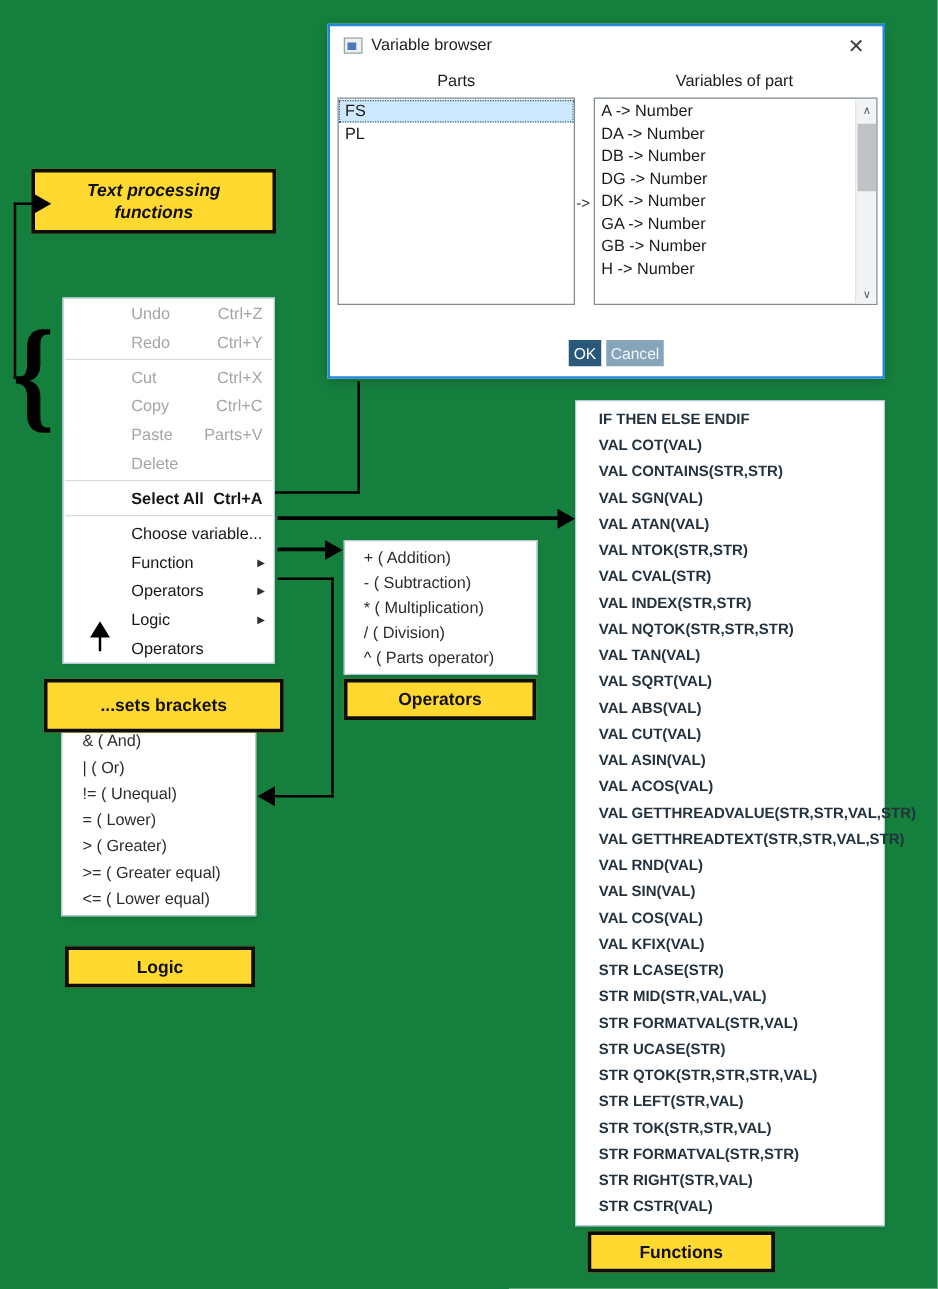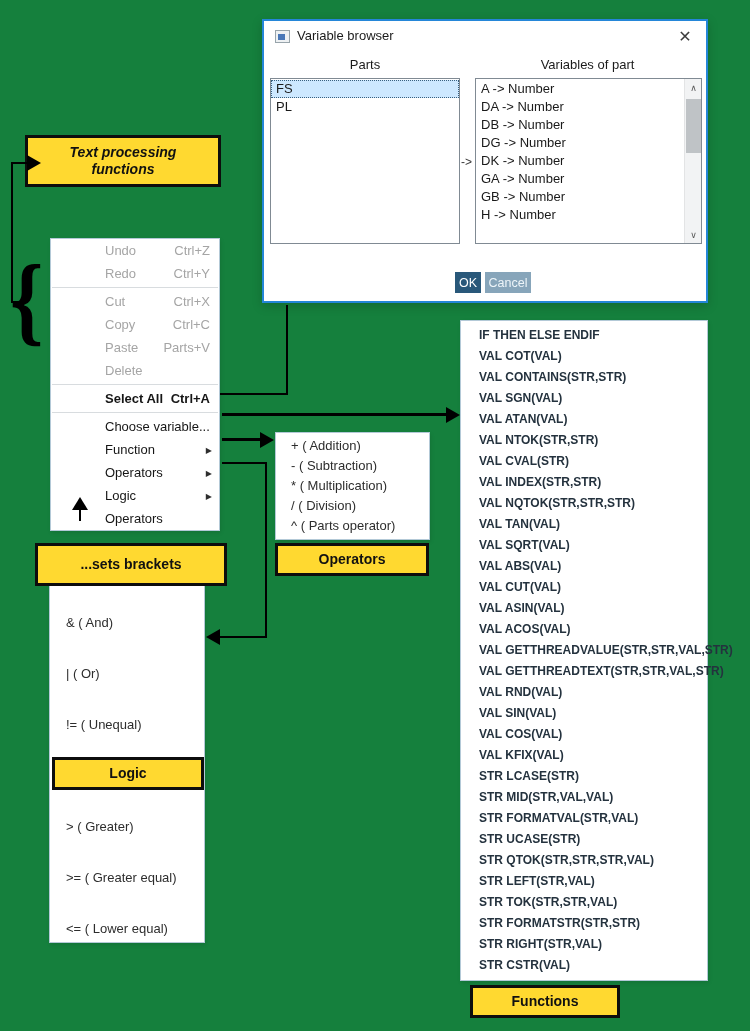--- a/index.html
+++ b/index.html
@@ -65,21 +65,21 @@
   .cm-item.bold { font-weight:700; }
   .cm-shortcut { margin-left:auto; }
   .cm-sub { position:absolute; right:7px; top:50%; transform:translateY(-50%);
             font-size:8px; color:#2e2e2e; }
   .menu-sep { height:1px; background:#d8dcdf; margin:2px 1px; }
 
   .plain-list .row { font-size:13px; color:#2d2d2d; white-space:nowrap; }
   .ops-list { left:275px; top:432px; width:155px; padding:3px 0; }
   .ops-list .row { height:20px; line-height:20px; padding-left:15px; }
   .logic-list { left:49px; top:578px; width:156px; padding:3px 0; }
-  .logic-list .row { height:21px; line-height:21px; padding-left:16px;margin-top:30px; }
+  .logic-list .row { height:21px; line-height:21px; padding-left:16px; }
   .fn-list { left:460px; top:320px; width:248px; padding:4px 0; }
   .fn-list .row { height:21px; line-height:21px; padding-left:18px; font-size:12px;
                   font-weight:700; color:#24323e; }
 </style>
 </head>
 <body>
 
 <div class="canvas">
 
   <div class="abs dialog">
@@ -329,21 +329,21 @@
       <div class="row">
       <span>STR QTOK(STR,STR,STR,VAL)</span>
     </div>
       <div class="row">
       <span>STR LEFT(STR,VAL)</span>
     </div>
       <div class="row">
       <span>STR TOK(STR,STR,VAL)</span>
     </div>
       <div class="row">
-      <span>STR FORMATSTR(STR,STR)</span>
+      <span>STR FORMATVAL(STR,STR)</span>
     </div>
       <div class="row">
       <span>STR RIGHT(STR,VAL)</span>
     </div>
       <div class="row">
       <span>STR CSTR(VAL)</span>
     </div>
     </div>
 
   <div class="abs ylabel" style="left:25px; top:135px; width:196px; height:52px;font-style:italic;">

